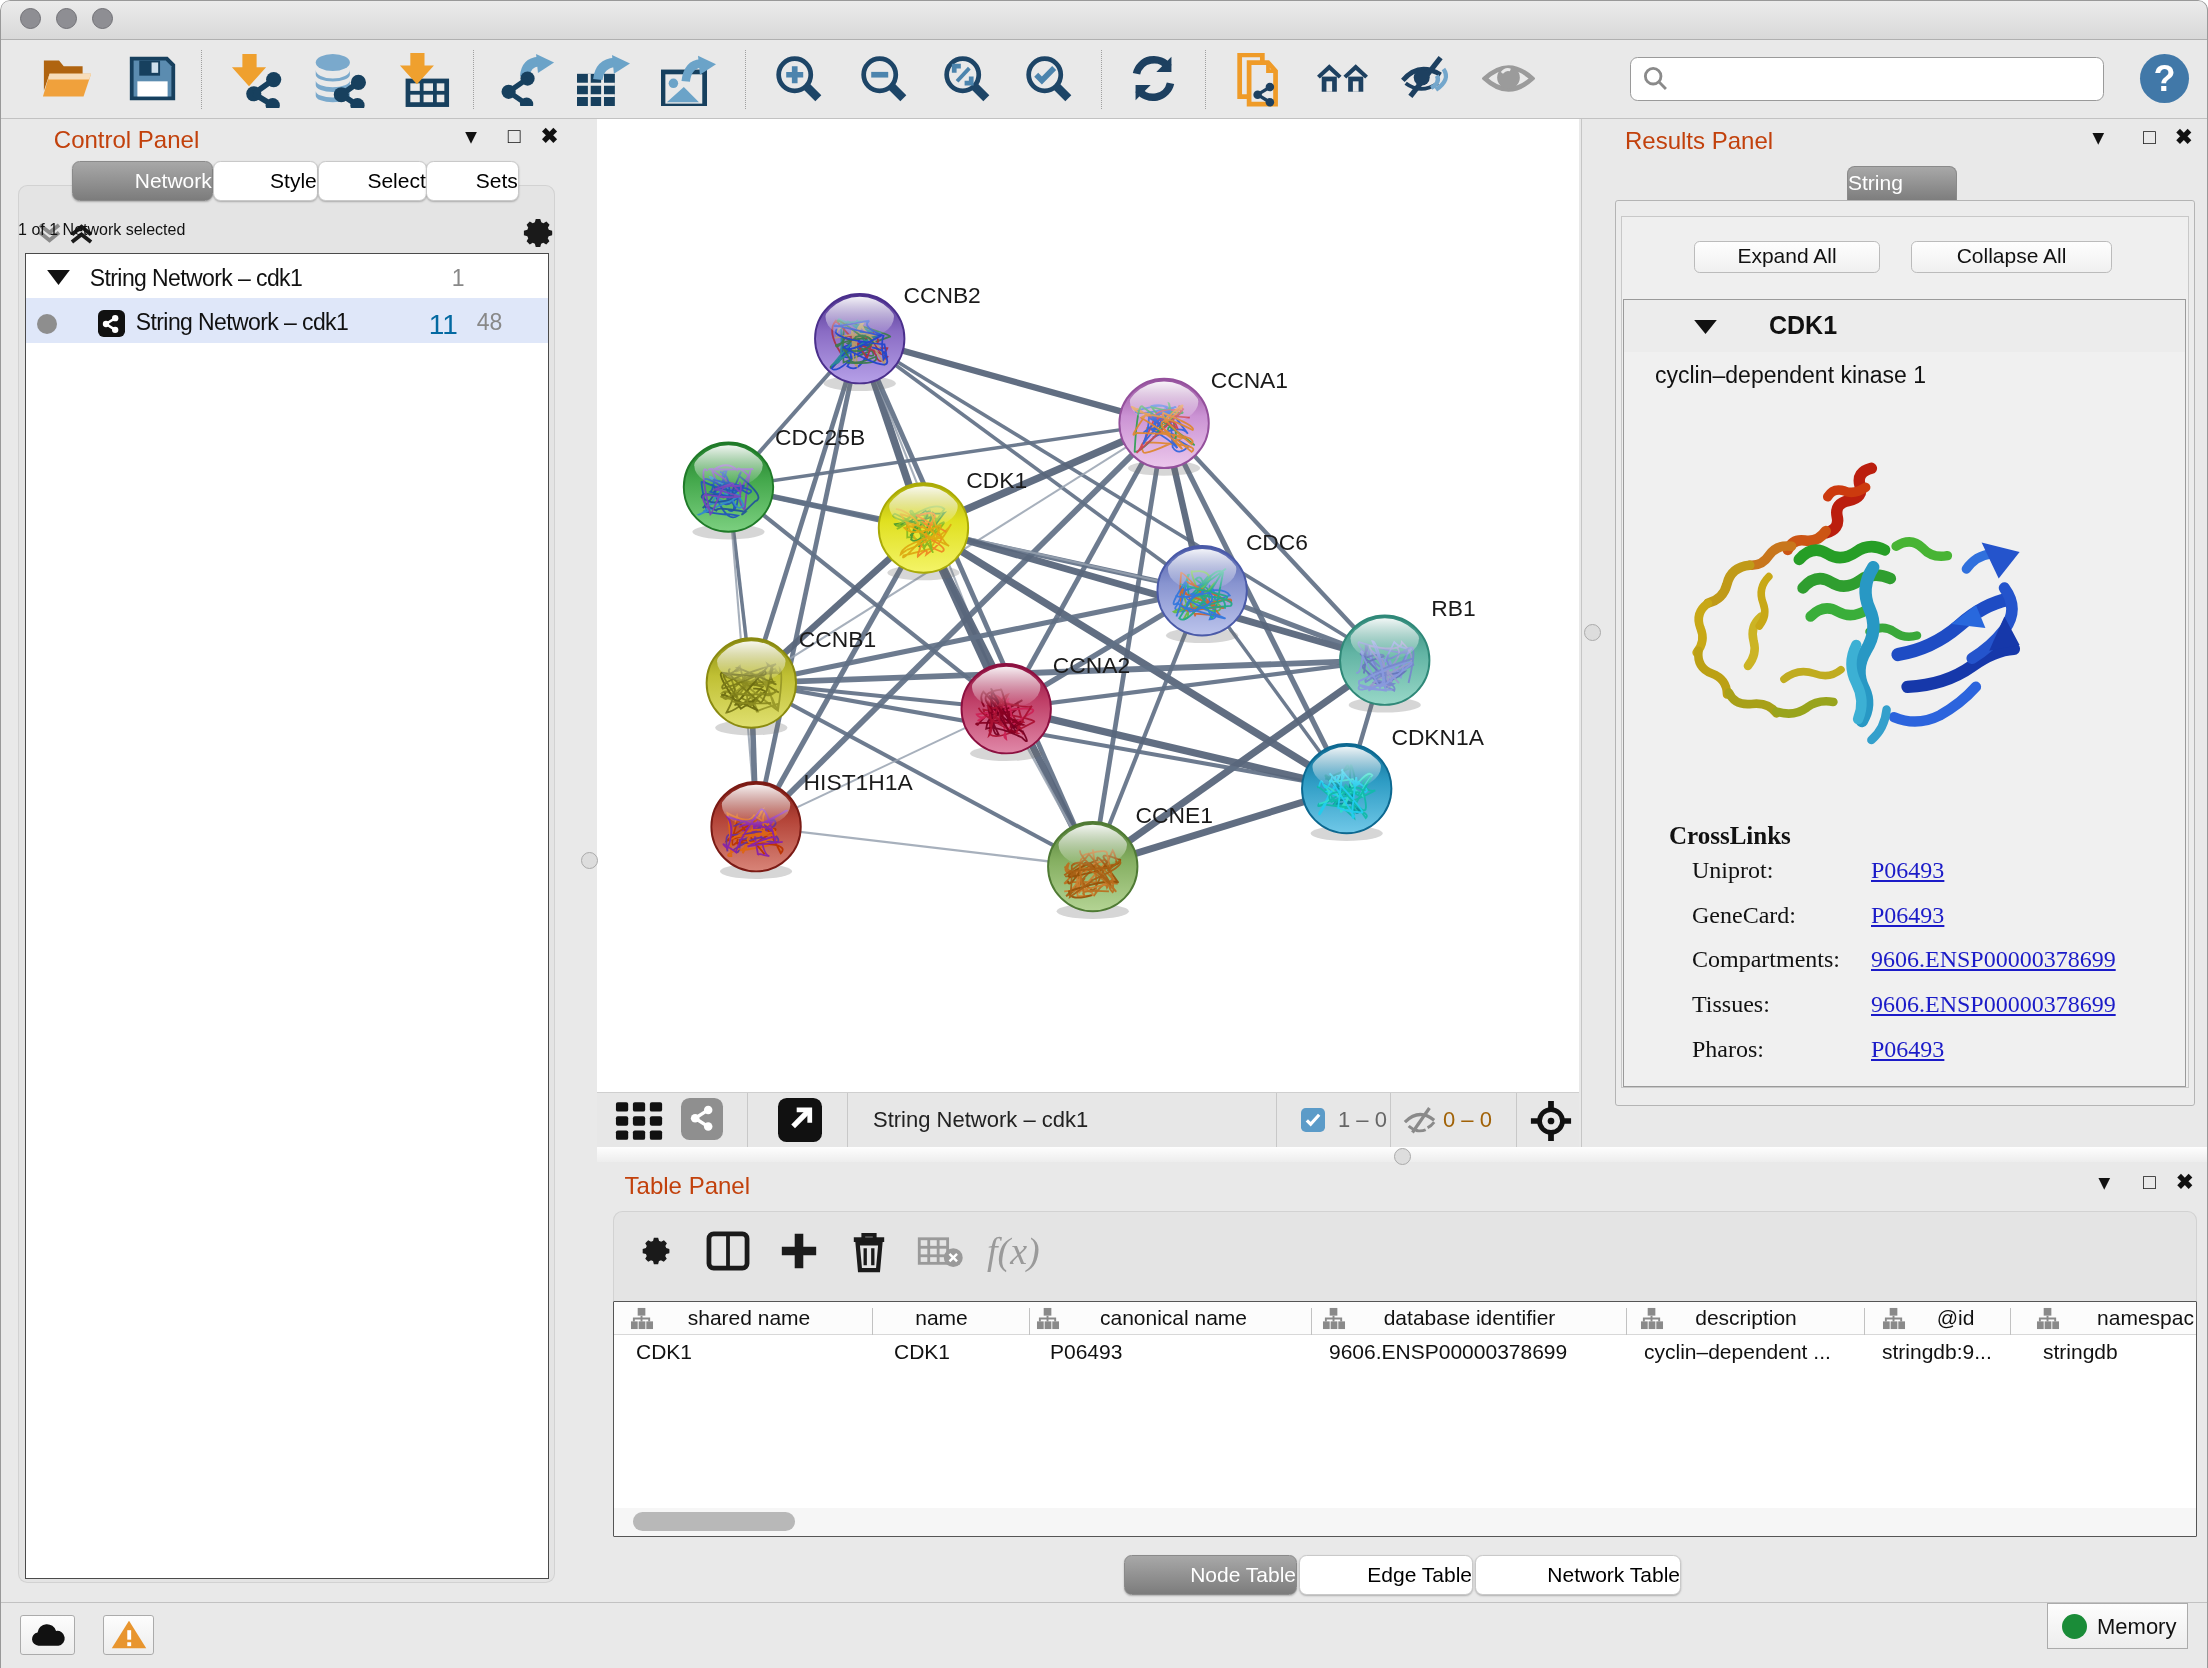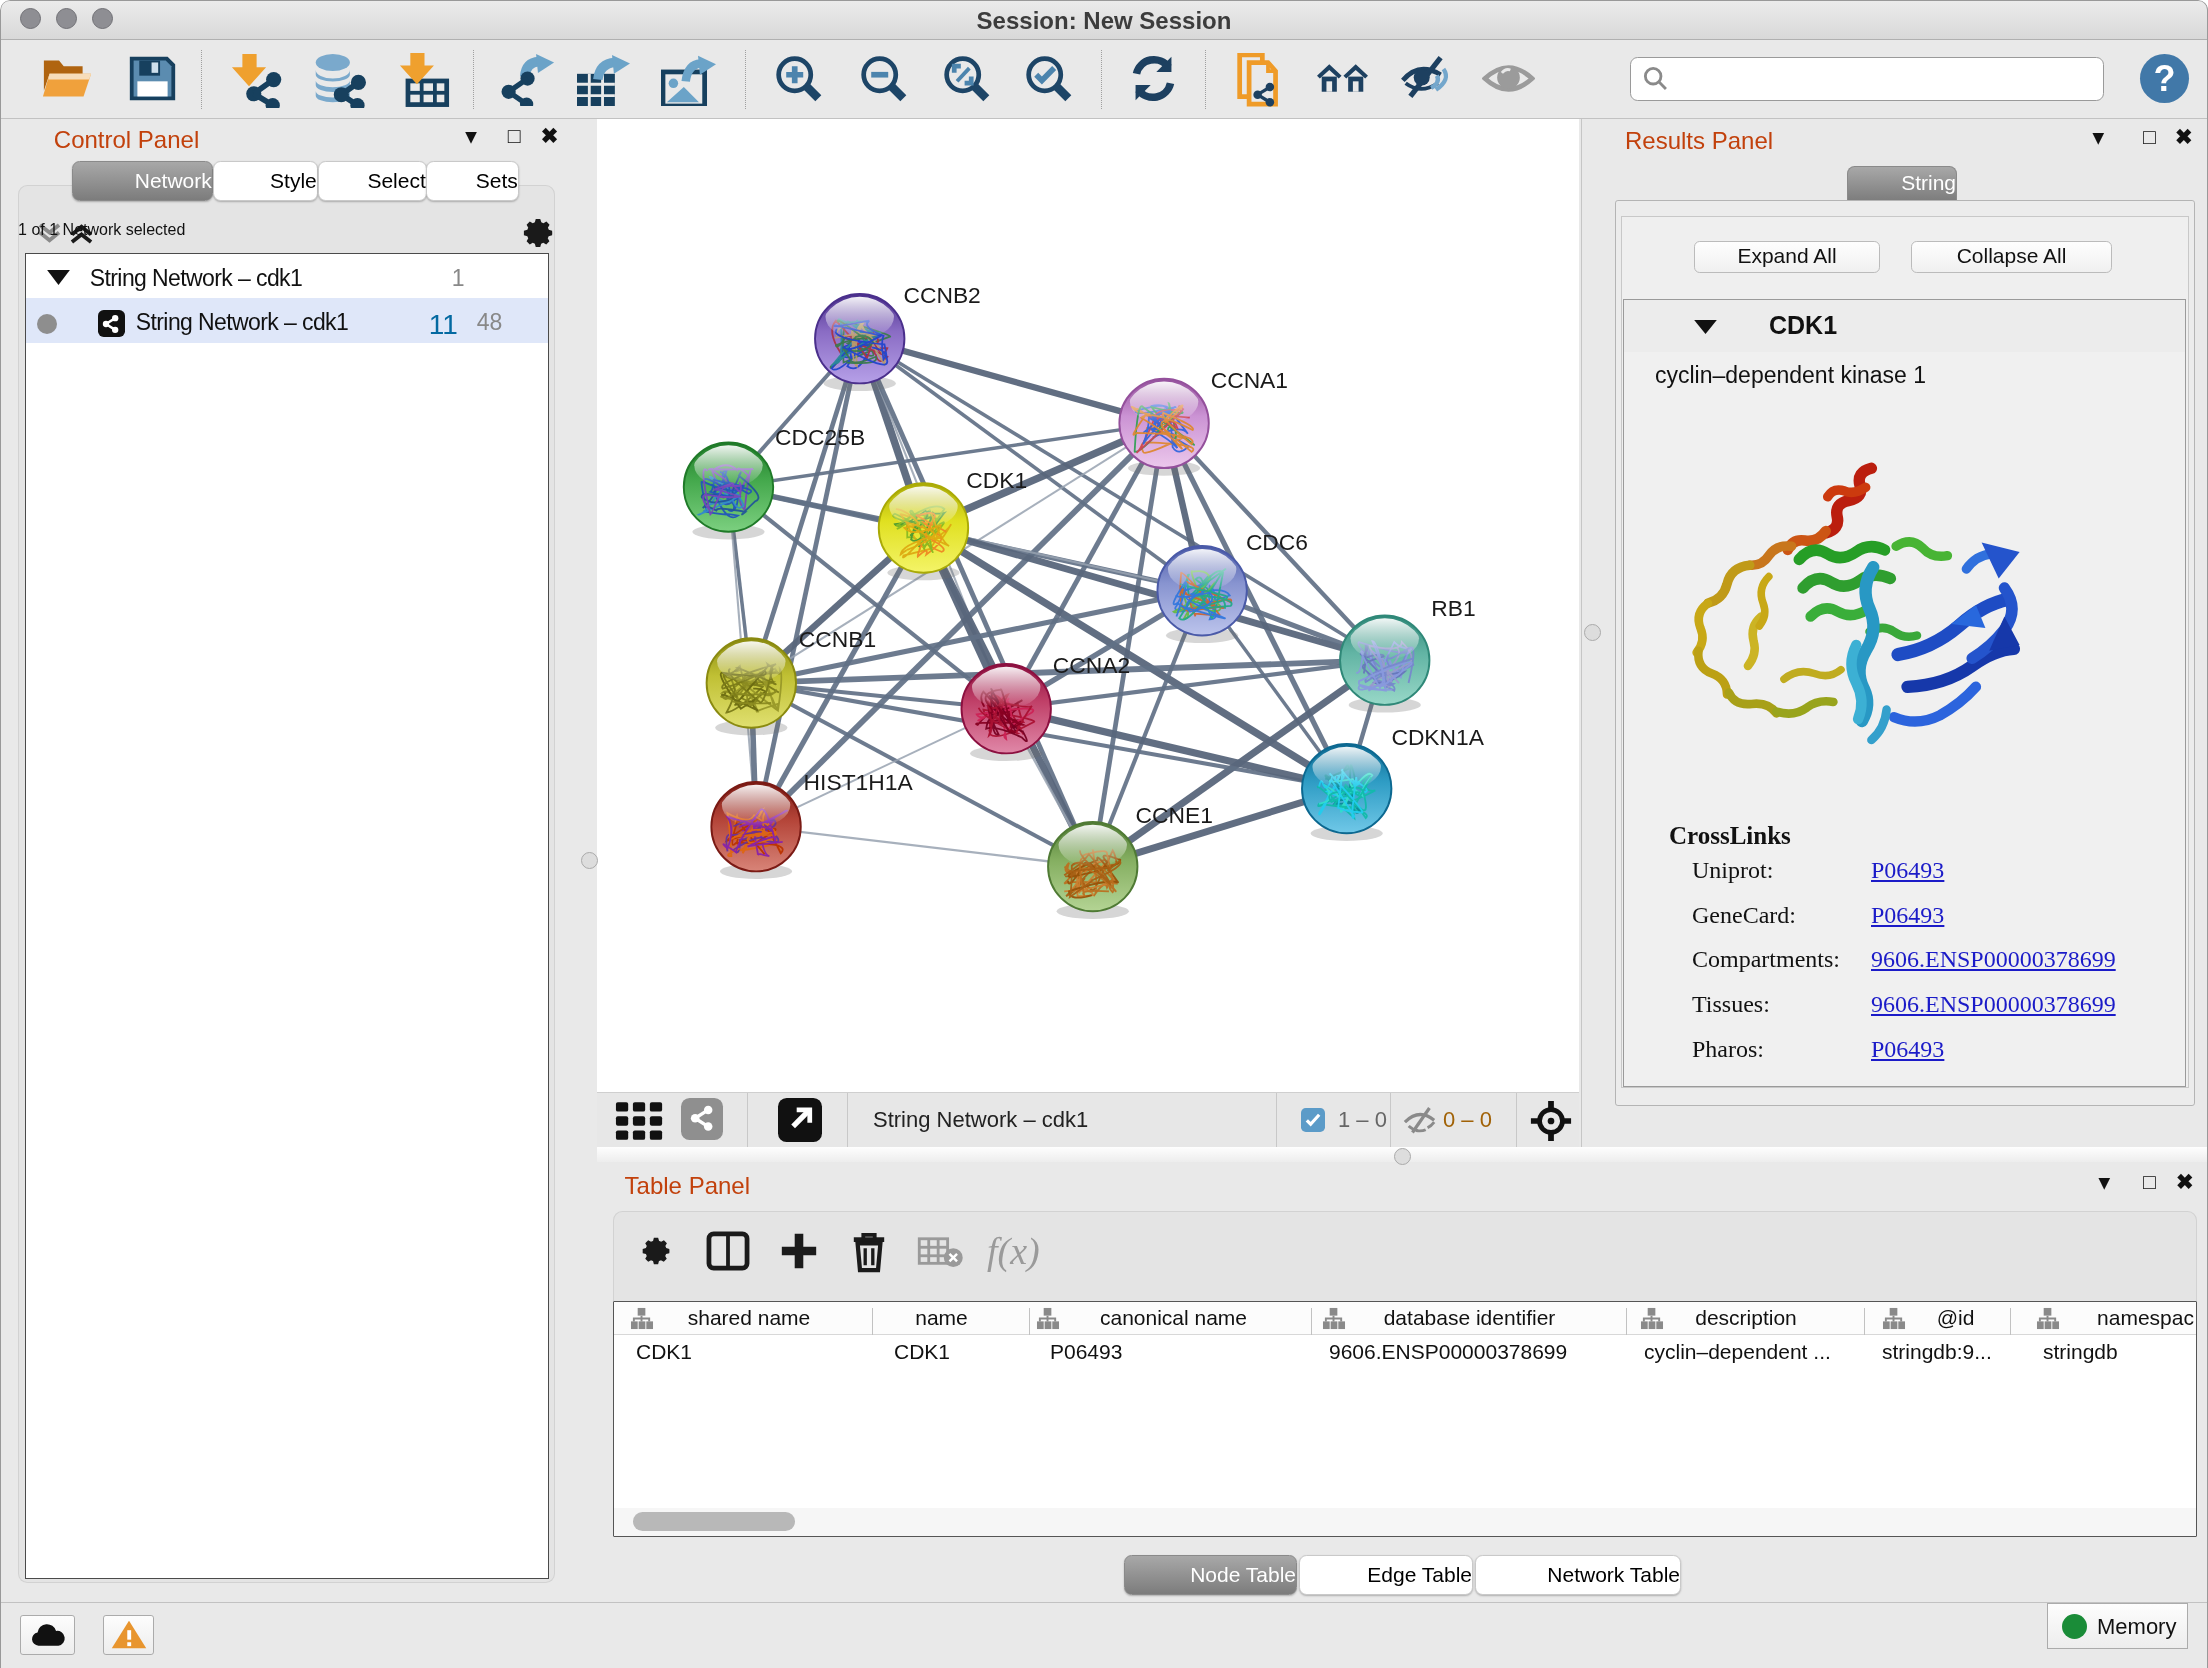--- a/index.html
+++ b/index.html
@@ -42,21 +42,20 @@
 .dcell{position:absolute;font-size:21px;color:#111}
 .treeic{position:absolute;top:4.8px;width:24px;height:23px}
 </style>
 </head>
 <body>
 
 <div class="abs" id="titlebar">
   <div class="tl" style="left:20px"></div>
   <div class="tl" style="left:56px"></div>
   <div class="tl" style="left:92px"></div>
-  <div id="title">Session: New Session</div>
 </div>
 
 <div class="abs" id="toolbar">
   <div class="tsep" style="left:201px"></div>
   <div class="tsep" style="left:473px"></div>
   <div class="tsep" style="left:745px"></div>
   <div class="tsep" style="left:1101px"></div>
   <div class="tsep" style="left:1205px"></div>
   <div id="icons-holder">
 
@@ -629,21 +628,21 @@
     <circle cx="23" cy="23" r="3.5" fill="#111"></circle>
     <path d="M23 2 v9 M23 35 v9 M2 23 h9 M35 23 h9" stroke="#111" stroke-width="6"></path>
   </svg>
 </div>
 
 <div class="abs" id="rpanel">
   <div class="ptitle" style="position:absolute;left:43px;top:7.6px">Results Panel</div>
   <div class="wc" style="left:511px;top:5.7px">▾</div>
   <div class="wc" style="left:561px;top:5.7px;font-weight:normal">□</div>
   <div class="wc" style="left:593px;top:5.7px">✖</div>
-  <div style="position:absolute;left:265px;top:47px;width:108px;height:34px;border-radius:7.6px 7.6px 0 0;background:linear-gradient(#a8a8a8,#7c7c7c);border:1px solid #8a8a8a;border-bottom:none;color:#fff;font-size:21px;text-align:right;line-height:32px">String</div>
+  <div style="position:absolute;left:265px;top:47px;width:108px;height:34px;border-radius:7.6px 7.6px 0 0;background:linear-gradient(#a8a8a8,#7c7c7c);border:1px solid #8a8a8a;border-bottom:none;color:#fff;font-size:21px;text-align:left;line-height:32px">String</div>
   <div style="position:absolute;left:33px;top:81px;width:578px;height:904px;background:#ececec;border:1px solid #b4b4b4;border-radius:2.9px"></div>
   <div style="position:absolute;left:39px;top:97px;width:566px;height:870px;background:#efefef;border:1px solid #c8c8c8"></div>
   <div style="position:absolute;left:112px;top:122px;width:184px;height:29.5px;background:linear-gradient(#fefefe,#f0f0f0);border:1px solid #bbb;border-radius:5.7px;font-size:21px;text-align:center;line-height:27.6px;color:#111">Expand All</div>
   <div style="position:absolute;left:329px;top:122px;width:199px;height:29.5px;background:linear-gradient(#fefefe,#f0f0f0);border:1px solid #bbb;border-radius:5.7px;font-size:21px;text-align:center;line-height:27.6px;color:#111">Collapse All</div>
 
   <div style="position:absolute;left:41px;top:180px;width:561px;height:52px;background:#ececec;border:1px solid #9a9a9a">
     <svg width="25" height="17" style="position:absolute;left:69px;top:18px" viewBox="0 0 26 18">
         <path d="M1 2 L25 2 L13 17 Z" fill="#111"></path>
       </svg>
     <div style="position:absolute;left:145px;top:10.5px;font-size:25px;font-weight:bold;color:#111">CDK1</div>

